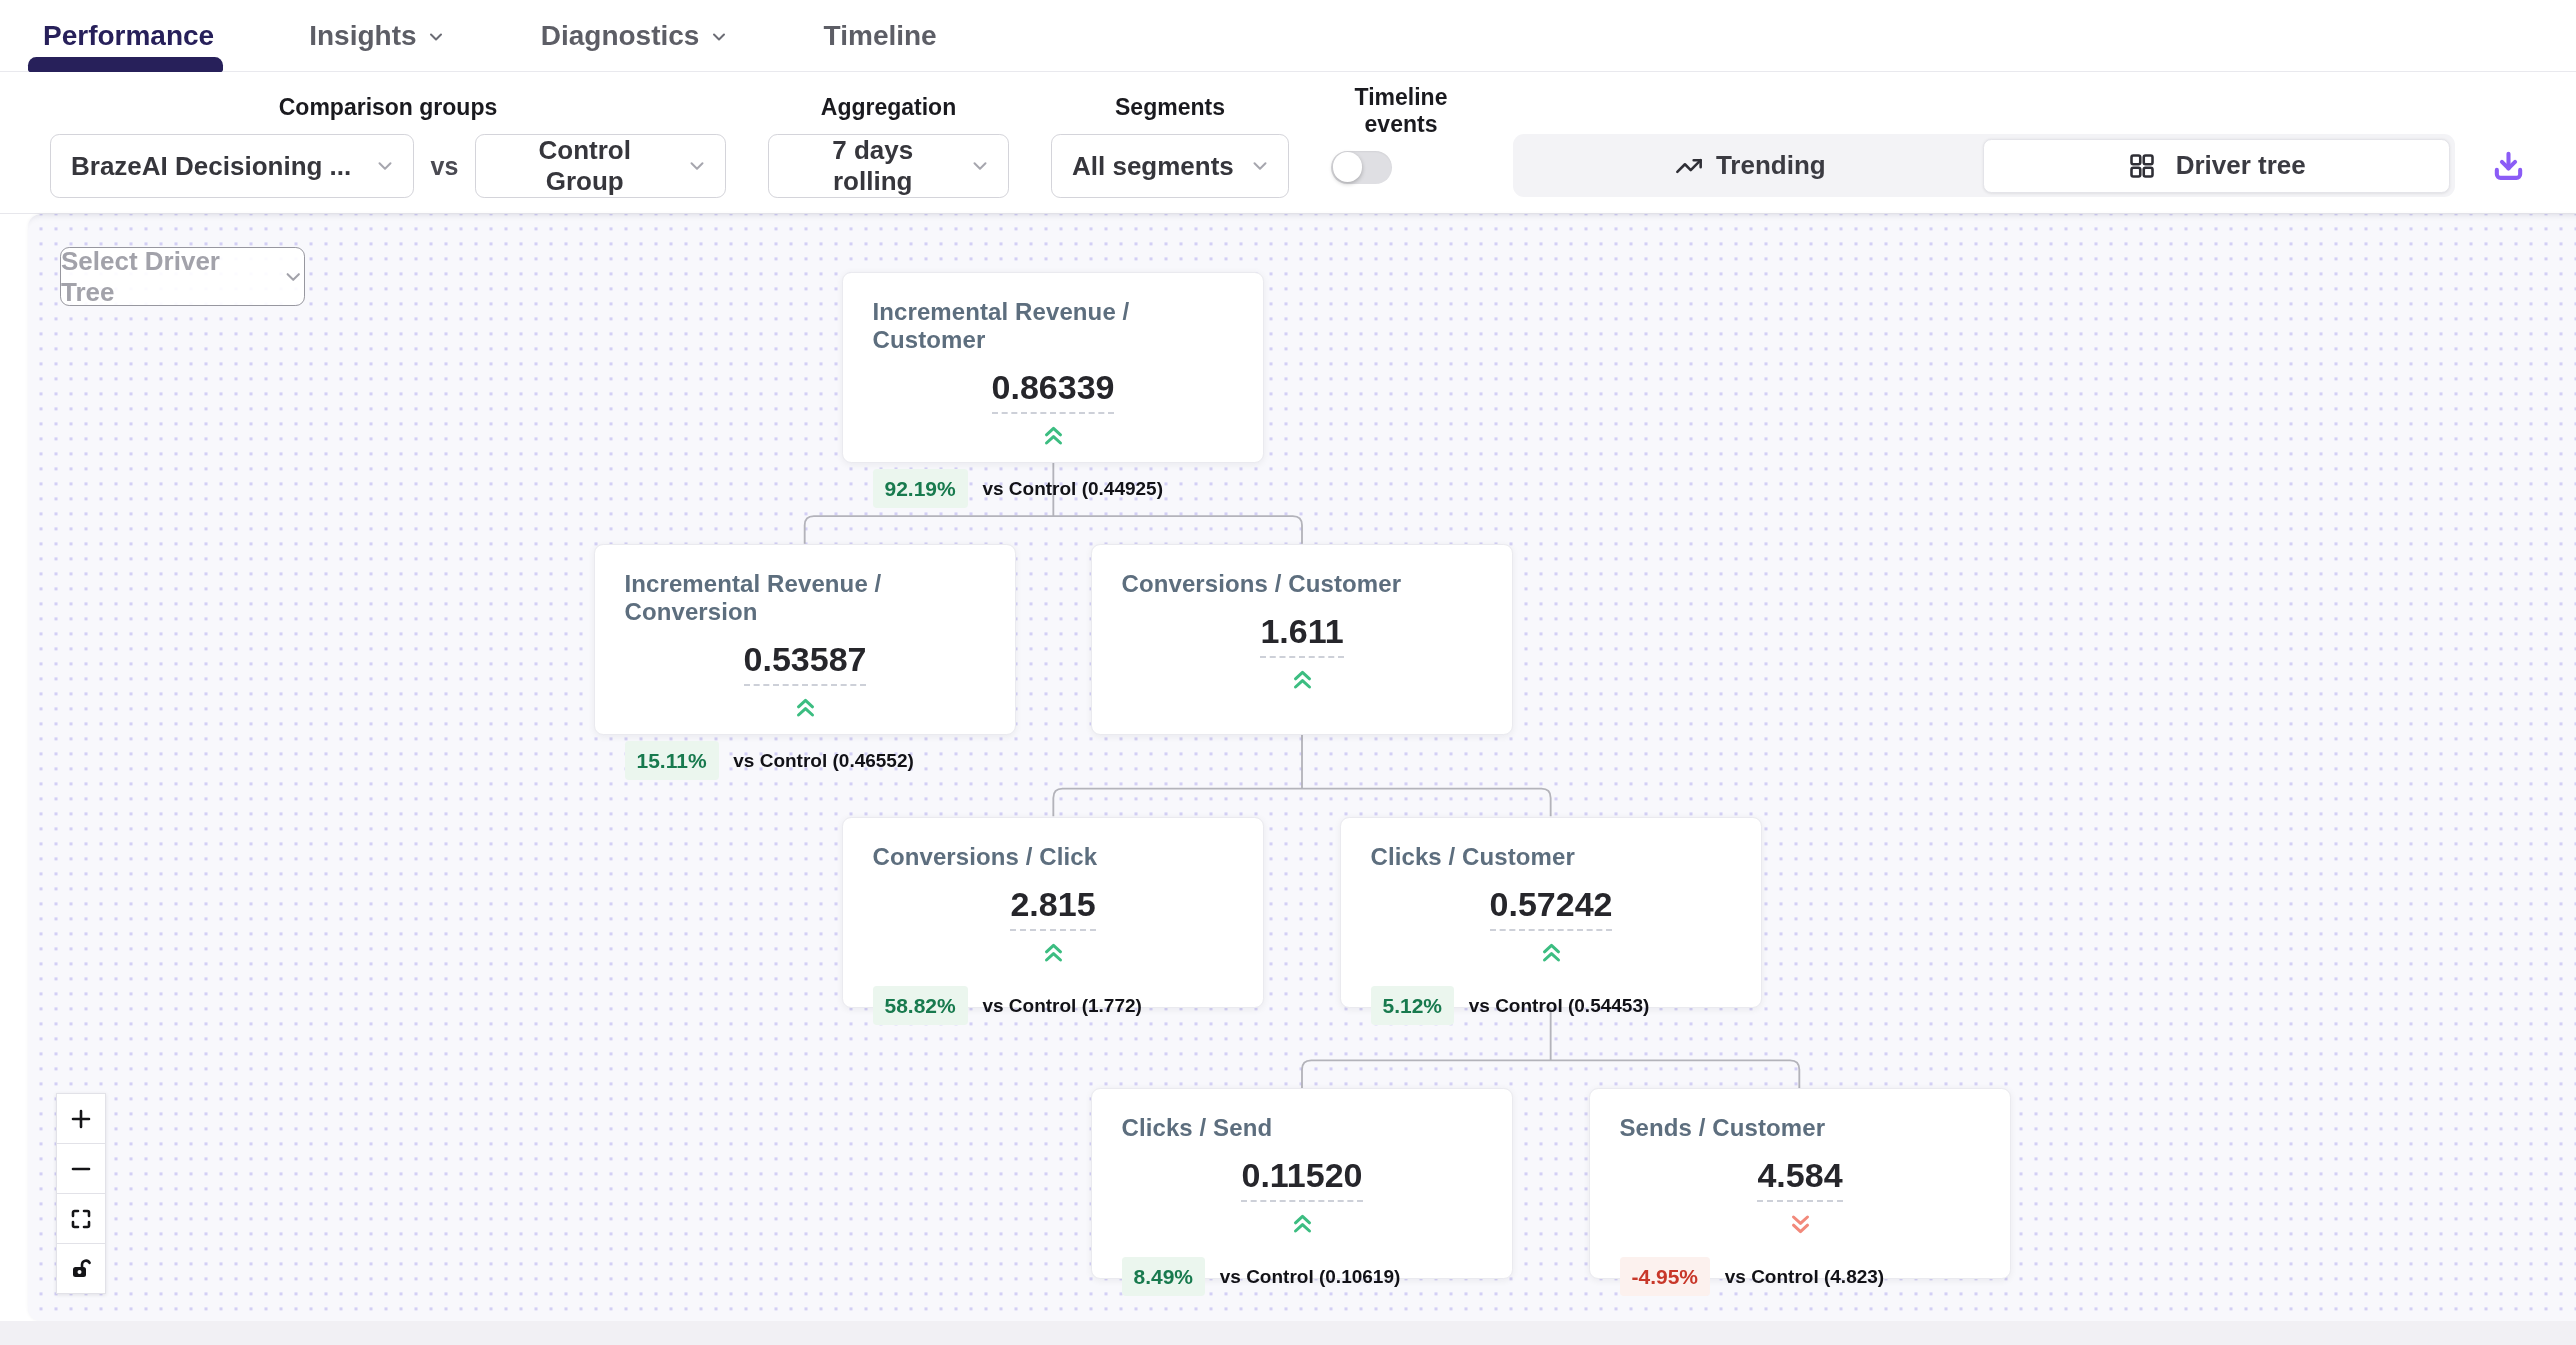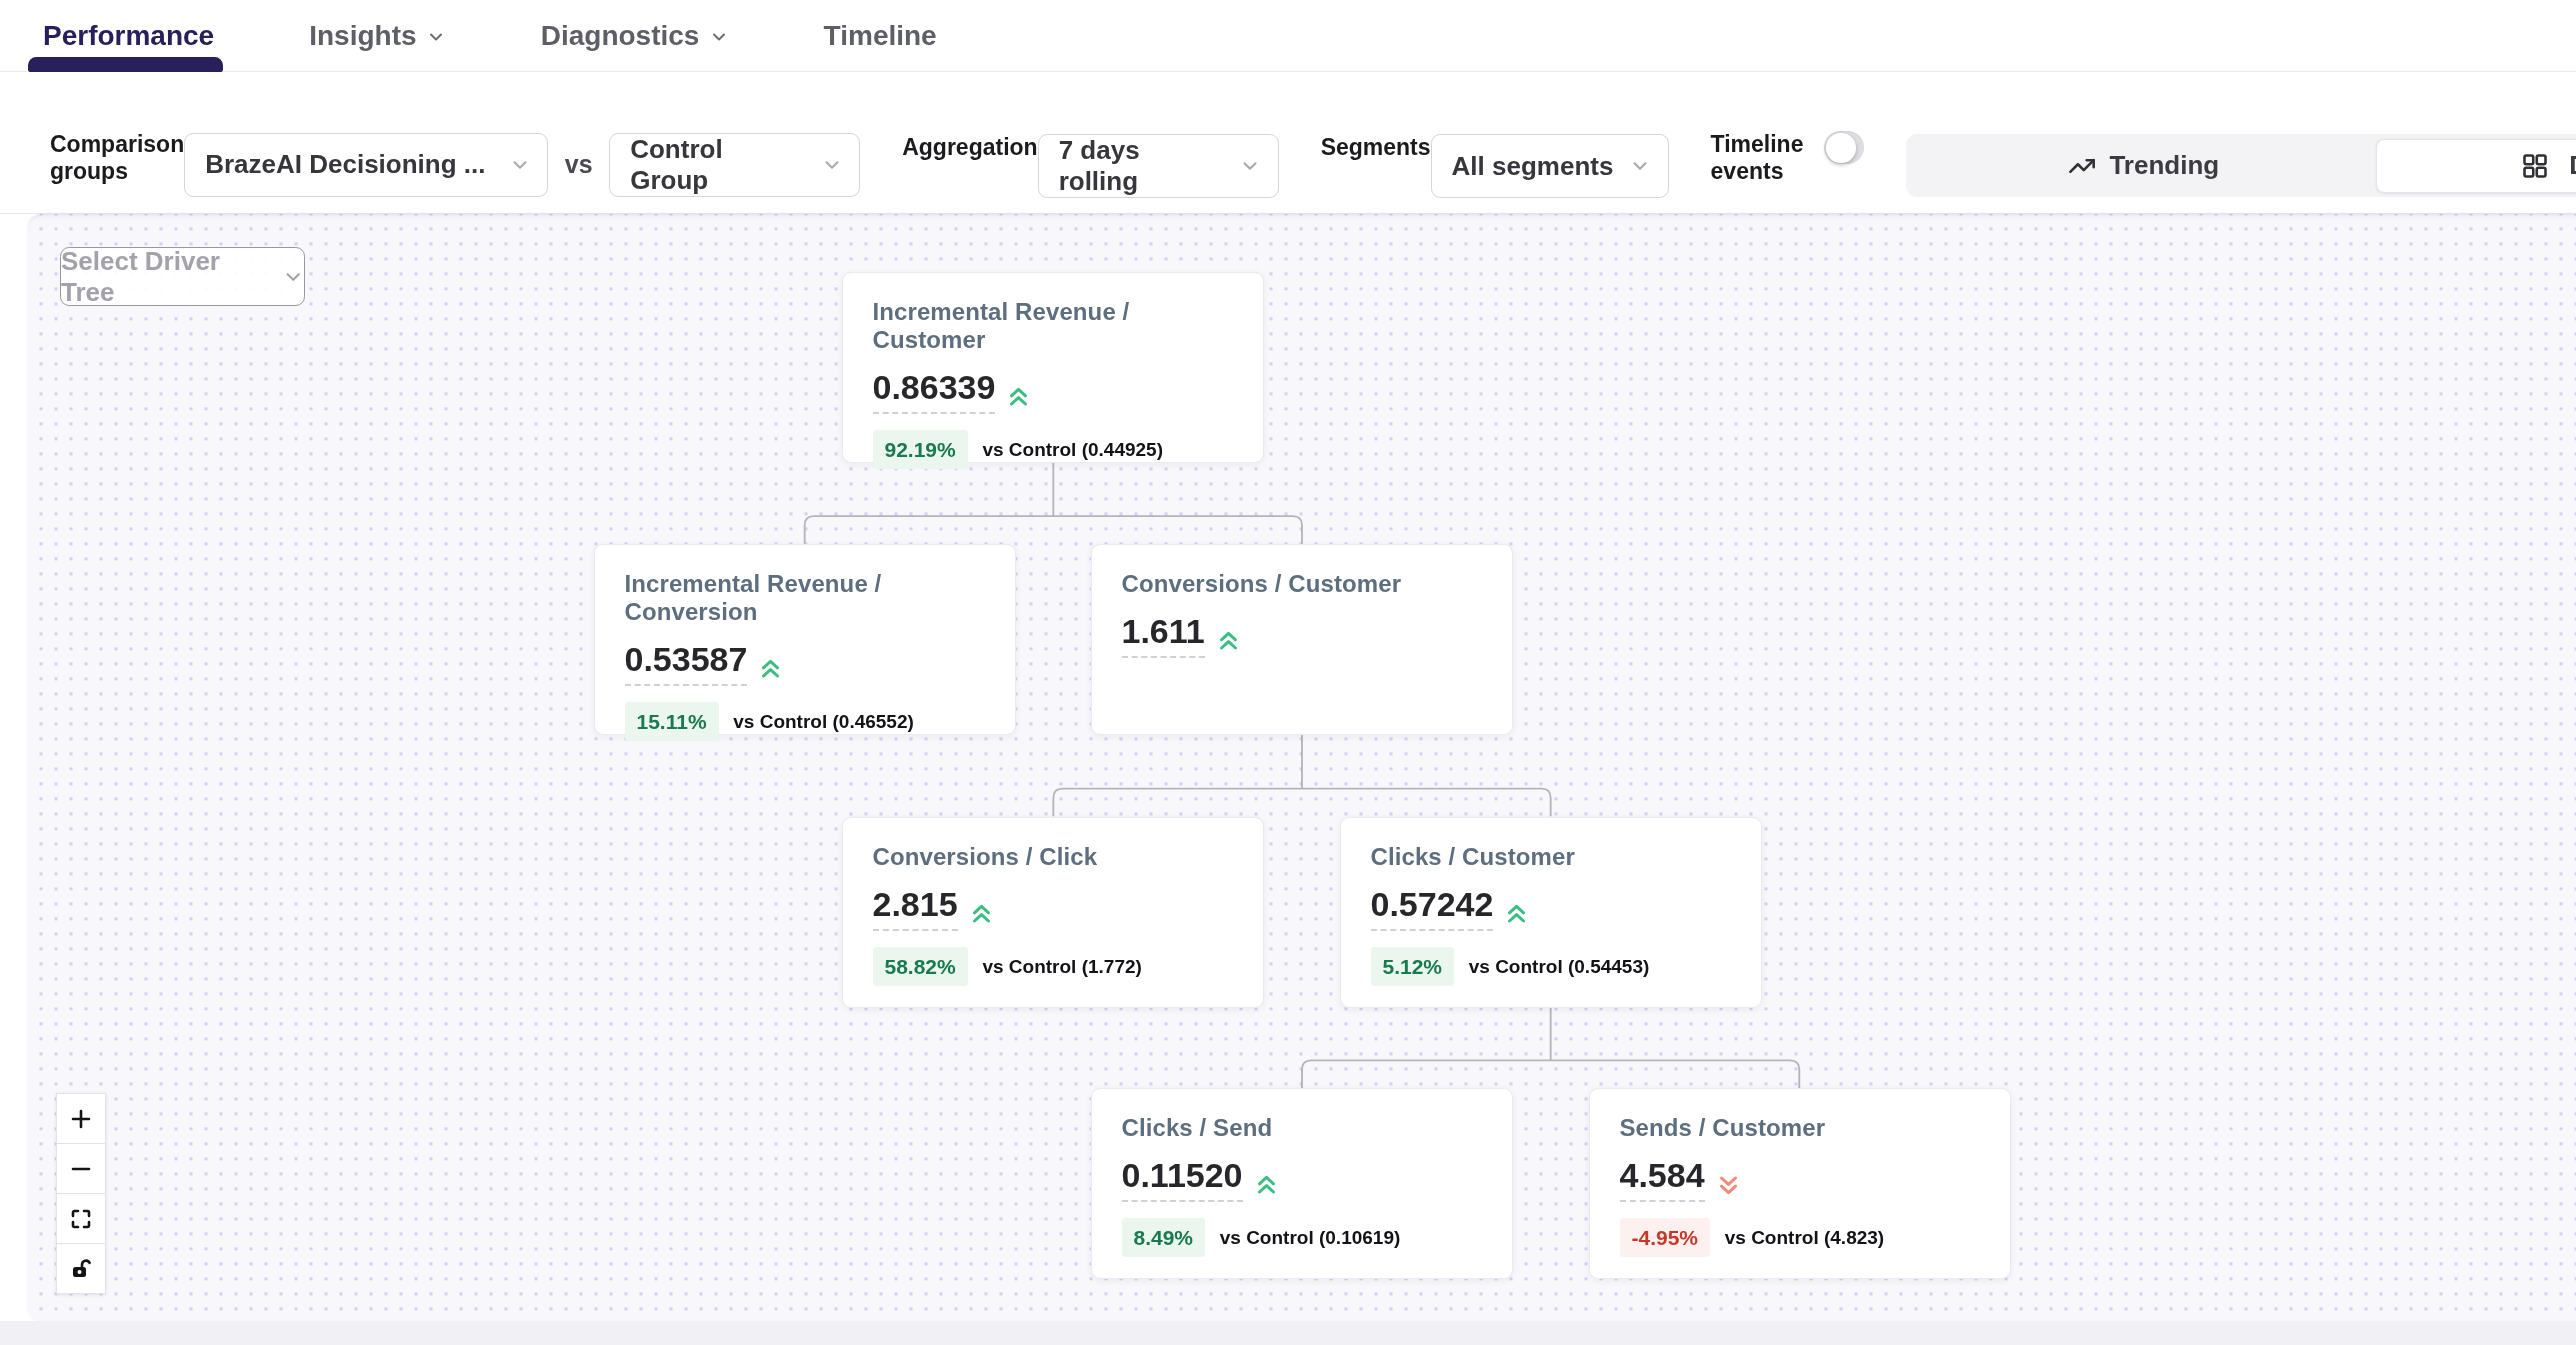--- a/index.html
+++ b/index.html
@@ -13,21 +13,21 @@
     color:#5d5e66; cursor:pointer; white-space:nowrap; }
   .tab.active { color:#27205a; font-weight:700; }
   .tab svg { width:20px; height:20px; stroke:#6b6c74; stroke-width:2.4; fill:none;
     stroke-linecap:round; stroke-linejoin:round; margin-top:3.7px; }
   .tab-indicator { position:absolute; left:28px; top:57px; width:195px; height:14.7px;
     background:#27205a; border-radius:8.3px 8.3px 2.8px 2.8px; }
 
   
   .toolbar { height:142px; display:flex; align-items:flex-end; padding:0 46px 14.7px 50px;
     border-bottom:1.8px solid #e7e7ec; background:#fff; }
-  .tgroup { display:flex; margin-right:42px; }
+  .tgroup { display:flex; flex-direction:column; margin-right:42px;text-align:center; }
   .tgroup-label { font-size:23px; font-weight:700; color:#1a1a1f; margin-bottom:13px; }
   .controls-row { display:flex; align-items:center; }
   .dd { height:64px; background:#fff; border:1.8px solid #d4d4da; border-radius:9.2px;
     display:flex; align-items:center; justify-content:space-between; gap:13px;
     padding:0 16.6px 0 20px; font-size:26px; font-weight:700; color:#36363c; cursor:pointer; }
   .dd svg { width:22px; height:22px; stroke:#a6a6ae; stroke-width:2.2; fill:none;
     stroke-linecap:round; stroke-linejoin:round; flex:none; }
   .vs-label { font-size:25px; font-weight:600; color:#4a4a52; margin:0 16.6px; }
   .toggle { width:61px; height:33px; border-radius:16.6px; background:#dfdfe3;
     position:relative; cursor:pointer; box-shadow:inset 0 0.9px 1.8px rgba(0,0,0,0.06); margin-bottom:14.7px; }
@@ -64,21 +64,21 @@
     stroke-linecap:round; stroke-linejoin:round; }
 
   svg.edges { position:absolute; left:0; top:0; width:100%; height:100%; overflow:visible; }
   svg.edges path { stroke:#b3b3ba; stroke-width:2; fill:none; }
 
   
   .node { position:absolute; width:422px; height:191px; background:#fff;
     border:0.9px solid #eaeaef; border-radius:9.2px; padding:25px 29.5px;
     box-shadow:0 1.8px 7.4px rgba(24,24,40,0.06); cursor:pointer; }
   .node-title { font-size:24px; font-weight:700; color:#5d6e7e; letter-spacing:0.1px; }
-  .value-row { display:flex; align-items:flex-end; gap:8px; margin-top:14px; }
+  .value-row { display:flex; align-items:center; gap:8px; margin-top:14px;flex-direction:column; }
   .node-value { font-size:34px; font-weight:700; color:#26262b;
     border-bottom:2.8px dashed #cdd0d8; padding-bottom:4.6px; }
   .value-row svg { width:31px; height:28px; fill:none; stroke-width:2.6;
     stroke-linecap:round; stroke-linejoin:round; }
   .chev-up { stroke:#3cbd81; } .chev-down { stroke:#f2897b; }
   .badge-row { display:flex; align-items:center; gap:14.7px; margin-top:16.6px; }
   .delta-badge { font-size:21px; font-weight:700; padding:7.4px 12px; border-radius:3.7px; }
   .node.up .delta-badge { background:#ebf6ee; color:#187a4e; }
   .node.down .delta-badge { background:#fcf1ee; color:#c8382a; }
   .vs-control { font-size:19px; font-weight:700; color:#121217; }

